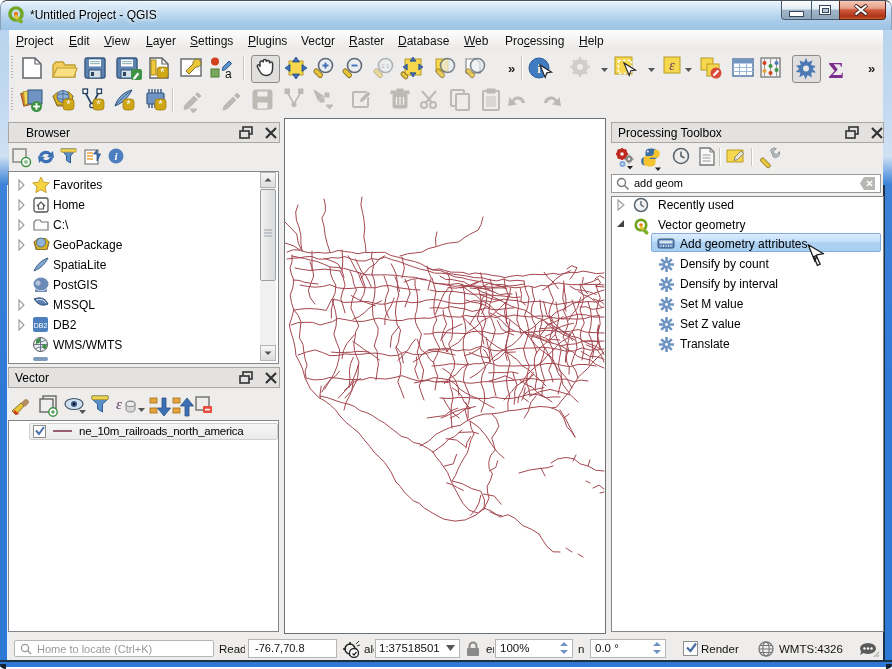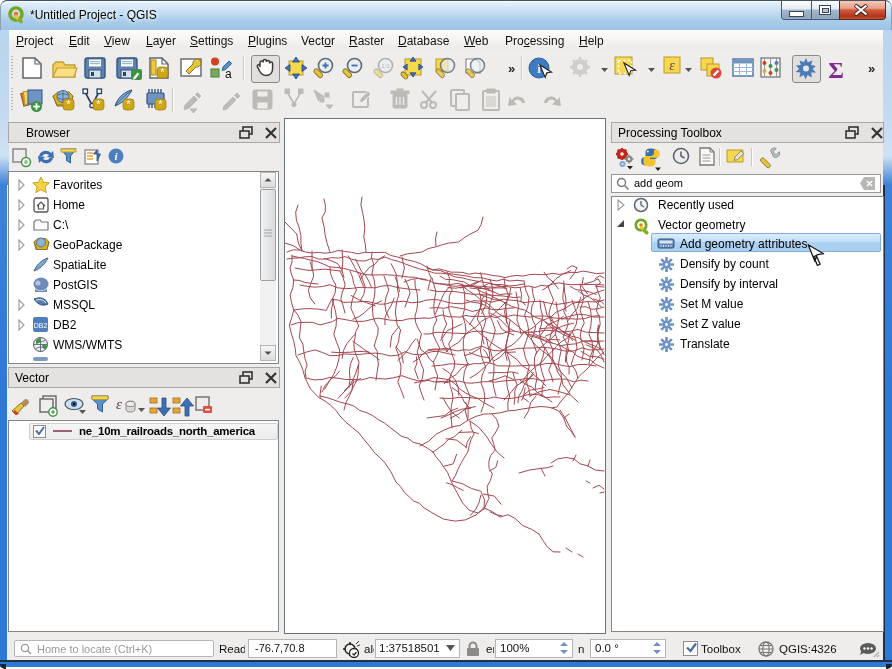--- a/index.html
+++ b/index.html
@@ -475,21 +475,21 @@
     </g>
 </svg>
 <div class="treebox" style="left:8px;top:420px;width:269px;height:210px"></div>
 
 <div class="abs" style="left:29px;top:423px;width:247px;height:15px;background:linear-gradient(180deg,#f6f6f6,#ebebeb);border:1px solid #d0cfce;border-radius:2px"></div>
 <div class="abs" style="left:33px;top:425px;width:11px;height:11px;background:#fdfdfd;border:1px solid #8e8f8f"></div>
 <svg class="abs" style="left:33px;top:424px" width="14" height="14">
     <path d="M3 6.5 L6 10 L11 3" fill="none" stroke="#4a6fa5" stroke-width="2"></path>
   </svg>
 <div class="abs" style="left:53px;top:430px;width:19px;height:2px;background:#96616e"></div>
-<div class="abs" style="left:79px;top:425px;font-size:11.5px;font-weight:bold;color:#000;letter-spacing:-0.25px">ne_10m_railroads_north_america</div>
+<div class="abs" style="left:79px;top:425px;font-size:11.5px;font-weight:normal;color:#000;letter-spacing:-0.25px">ne_10m_railroads_north_america</div>
 
 <div class="abs" style="left:284px;top:118px;width:322px;height:516px;background:#fff;border:1px solid #6a7177;box-sizing:border-box"></div>
 <svg class="abs" style="left:285px;top:118px" width="320" height="515" viewBox="285 118 320 515">
     <g fill="none" stroke="#a4474f" stroke-width="1" stroke-linejoin="round" stroke-linecap="round">
       <path d="M287.0 252.0 293.3 249.8 300.0 250.1 305.8 252.1 311.8 253.0 318.0 252.4 324.8 253.1 331.6 252.5 338.0 250.5 344.7 251.4 351.4 252.3 358.0 253.8 364.6 252.4 371.4 252.7 377.9 252.4 384.8 252.3 391.0 255.5 397.7 257.1 406.1 259.6 414.5 261.5 420.7 263.7 426.6 267.1 433.1 270.0 440.2 270.5 446.7 273.2 453.5 274.2 460.2 275.1 467.0 276.1 474.6 277.7 482.4 277.8 489.9 279.9 496.6 280.9 503.3 279.3 509.9 281.0 517.0 280.3 524.0 281.0"></path>
       <path d="M287.0 259.0 293.0 258.2 299.0 257.9 305.0 256.8 311.9 256.5 318.3 259.1 325.0 259.1 331.5 257.6 338.3 258.1 345.0 256.6 351.5 259.2 358.1 260.8 365.0 261.0 371.4 258.6 378.4 259.5 385.0 257.0 391.6 259.7 398.3 261.3 404.8 263.8 412.2 266.5 419.7 269.0 427.3 270.6 434.7 273.2 441.8 273.2 448.6 274.2 455.0 276.9 461.8 277.7 468.4 279.5 475.0 280.8 481.7 282.0 488.4 282.8 494.9 284.6 501.7 284.5 508.3 285.9 515.0 285.6 524.0 284.0"></path>
       <path d="M292.0 256.0 298.2 257.3 304.5 258.5 310.5 260.2 317.2 261.5 323.6 264.1 330.0 267.0 336.8 267.4 343.6 268.3 350.1 270.1 357.3 272.1 364.5 274.5 371.9 275.0 379.7 274.9 387.5 274.8 395.2 275.4 401.9 276.2 408.6 277.0 415.4 277.3 421.9 279.5 428.6 280.4 435.0 283.5 442.6 283.8 450.3 284.5 458.1 283.4 465.2 285.7 472.6 286.4 479.9 288.4 486.2 288.3 492.5 288.0 498.7 287.9 505.0 288.0"></path>
       <path d="M285.0 222.0 290.8 227.9 296.7 234.0 298.3 243.1 302.0 251.0"></path>
       <path d="M302.0 251.0 300.9 243.3 300.9 235.5 299.3 228.0 296.4 220.2 295.7 212.0 298.0 205.0"></path>
       <path d="M330.0 252.0 327.2 243.7 325.2 235.4 324.1 226.7 321.9 218.0 325.3 211.7 325.3 205.0 324.0 199.0"></path>
@@ -836,27 +836,27 @@
 <div class="abs" style="left:590px;top:639px;width:76px;height:19px;background:#fff;border:1px solid #b5b5b5;box-sizing:border-box"></div>
 <div class="abs" style="left:595px;top:642px;font-size:11.5px;color:#111">0.0 °</div>
 <svg class="abs" style="left:651px;top:640px" width="13" height="17">
     <path d="M2 6 L6 2 L10 6 z" fill="#6f94c4"></path>
     <path d="M2 10 L6 14 L10 10 z" fill="#6f94c4"></path>
   </svg>
 <div class="abs" style="left:683px;top:641px;width:13px;height:13px;background:#fdfdfd;border:1px solid #8e8f8f"></div>
 <svg class="abs" style="left:684px;top:640px" width="15" height="15">
     <path d="M3 7.5 L6.5 11 L12 3.5" fill="none" stroke="#4a6fa5" stroke-width="2.2"></path>
   </svg>
-<div class="abs" style="left:701px;top:643px;font-size:11.5px;color:#111">Toolbox</div>
+<div class="abs" style="left:701px;top:643px;font-size:11.5px;color:#111">Render</div>
 <svg class="abs" style="left:758px;top:641px" width="17" height="17">
     <circle cx="8" cy="8" r="7" fill="none" stroke="#777" stroke-width="1.3"></circle>
     <ellipse cx="8" cy="8" rx="3.2" ry="7" fill="none" stroke="#777" stroke-width="1.1"></ellipse>
     <path d="M1 8 h14 M2.2 4.5 h11.6 M2.2 11.5 h11.6" stroke="#777" stroke-width="1.1"></path>
   </svg>
-<div class="abs" style="left:779px;top:643px;font-size:11.5px;color:#111">QGIS:4326</div>
+<div class="abs" style="left:779px;top:643px;font-size:11.5px;color:#111">WMTS:4326</div>
 <svg class="abs" style="left:858px;top:642px" width="22" height="16" viewBox="0 0 22 16">
     <path d="M2 6.5 a8 5.5 0 0 1 16 0 a8 5.5 0 0 1 -12.5 4.5 l-3.5 2 1.2 -3.5 a5.5 5.5 0 0 1 -1.2 -3 z" fill="#5a5a5a"></path>
     <circle cx="6.5" cy="6.5" r="1.2" fill="#fff"></circle>
     <circle cx="10" cy="6.5" r="1.2" fill="#fff"></circle>
     <circle cx="13.5" cy="6.5" r="1.2" fill="#fff"></circle>
   </svg>
 <svg class="abs" style="left:872px;top:650px" width="9" height="9">
     <path d="M8 0 v8 h-8 z" fill="none"></path>
     <path d="M7 2 l-5 5 M7 5 l-2 2" stroke="#b0aeab" stroke-width="1.2"></path>
   </svg>

